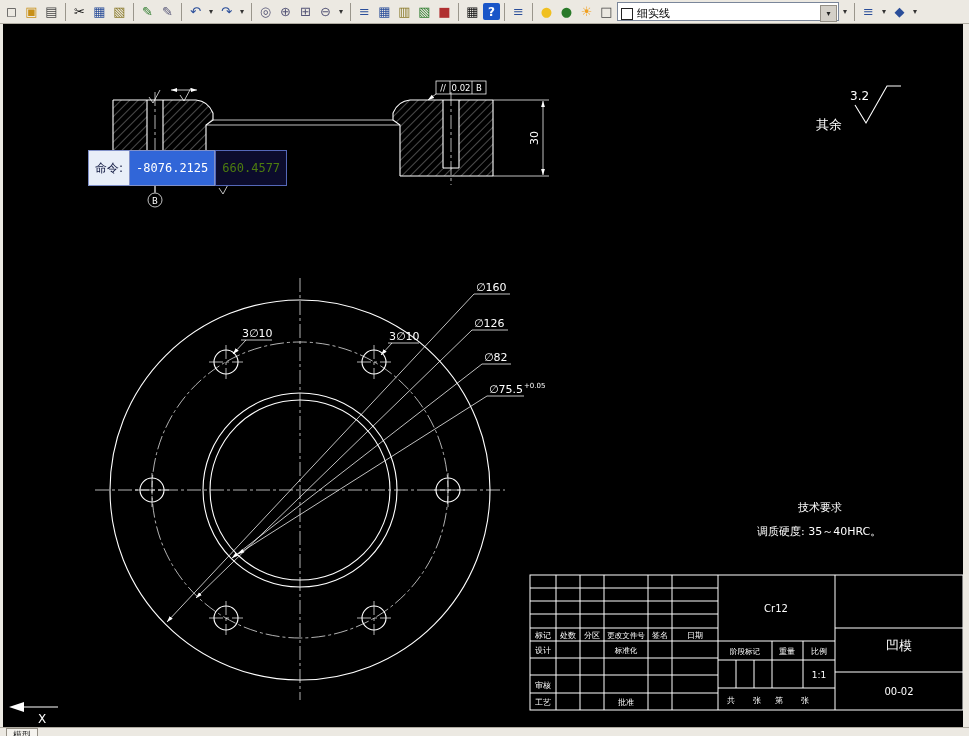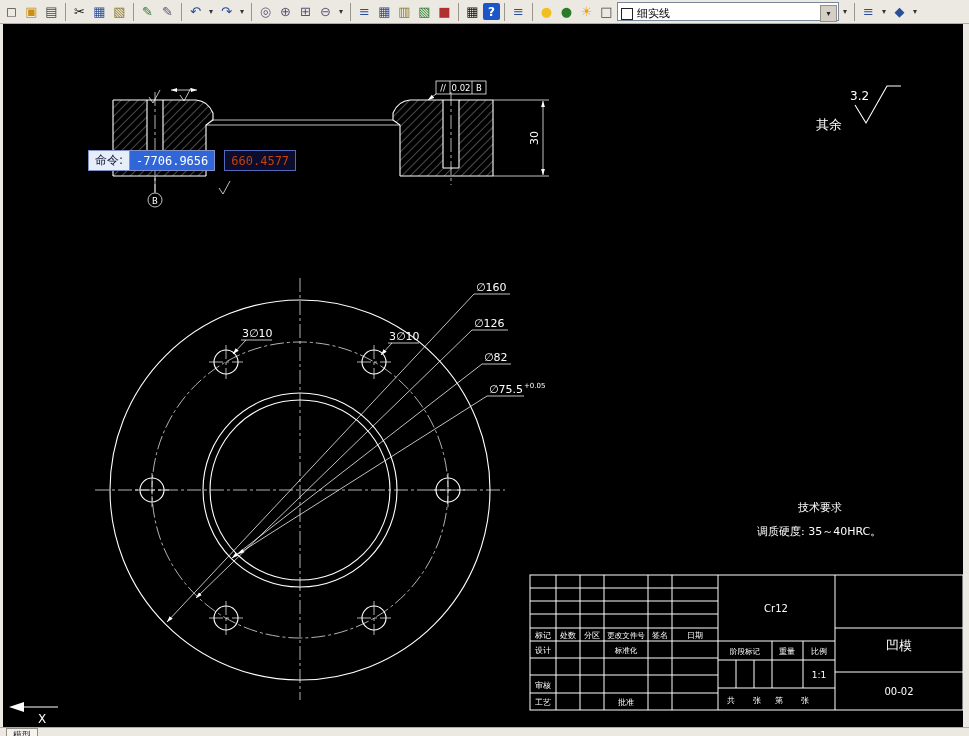--- a/index.html
+++ b/index.html
@@ -37,26 +37,26 @@
   .tbl{stroke:#fff;stroke-width:1;fill:none;}
   text{fill:#fff;font-family:"DejaVu Sans",sans-serif;}
   .dim{font-size:11px;}
   .tol{font-size:7px;}
   .fr{font-size:8.5px;}
   .tb-s{font-size:8px;}
   .tb-xs{font-size:7.5px;}
 
   
   .cmd-tip{position:absolute;left:85px;top:126px;display:flex;align-items:stretch;
-           font-size:12px;height:21px;}
+           font-size:12px;height:36px;}
   .cmd-label{background:#e8eef8;color:#101840;border:1px solid #8090c8;padding:0 6px;
              display:flex;align-items:center;}
   .cmd-x{background:#3166d8;color:#fff;border:1px solid #8090c8;border-left:none;padding:0 6px;
          display:flex;align-items:center;font-family:"DejaVu Sans Mono",monospace;}
-  .cmd-y{background:#0c0c2c;color:#c2410c;border:1px solid #5568b8;margin-left:9px;padding:0 6px;
+  .cmd-y{background:#0c0c2c;color:#4d7c0f;border:1px solid #5568b8;padding:0 6px;
          display:flex;align-items:center;font-family:"DejaVu Sans Mono",monospace;}
 
   
   .tabs{position:absolute;left:0;bottom:0;width:969px;height:9px;background:#ece9e2;
         overflow:hidden;display:flex;align-items:flex-start;padding-left:6px;gap:2px;
         border-top:1px solid #b0aca2;box-sizing:border-box;flex-direction:column;}
   .tab{font-size:9px;color:#222;background:#f5f3ee;border:1px solid #948f85;
        padding:0 6px;white-space:nowrap;}
 </style>
 </head>
@@ -306,21 +306,21 @@
 
   <g>
     <line class="s1" x1="18" y1="707" x2="58" y2="707"></line>
     <polygon fill="#fff" points="9,707 24,702 24,712"></polygon>
     <text x="38" y="723" font-size="12">X</text>
   </g>
 </svg>
 
 <div class="cmd-tip">
   <span class="cmd-label">命令:</span>
-  <span class="cmd-x">-7706.9656</span>
+  <span class="cmd-x">-8076.2125</span>
   <span class="cmd-y">660.4577</span>
 </div>
 </div>
 
 <div class="tabs">
   <span class="tab">模型</span>
   <span class="tab">布局1</span>
   <span class="tab">布局2</span>
 </div>
 

